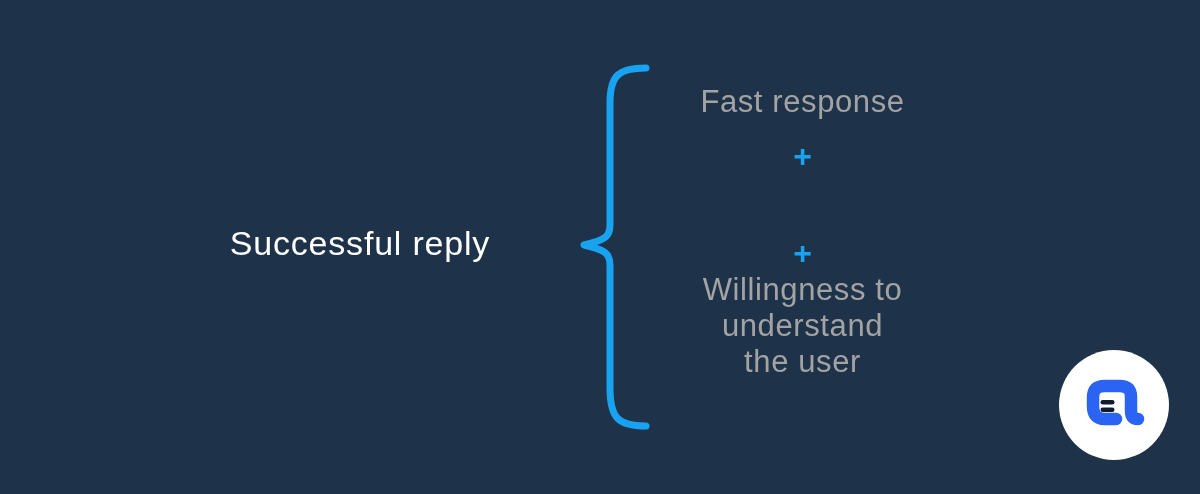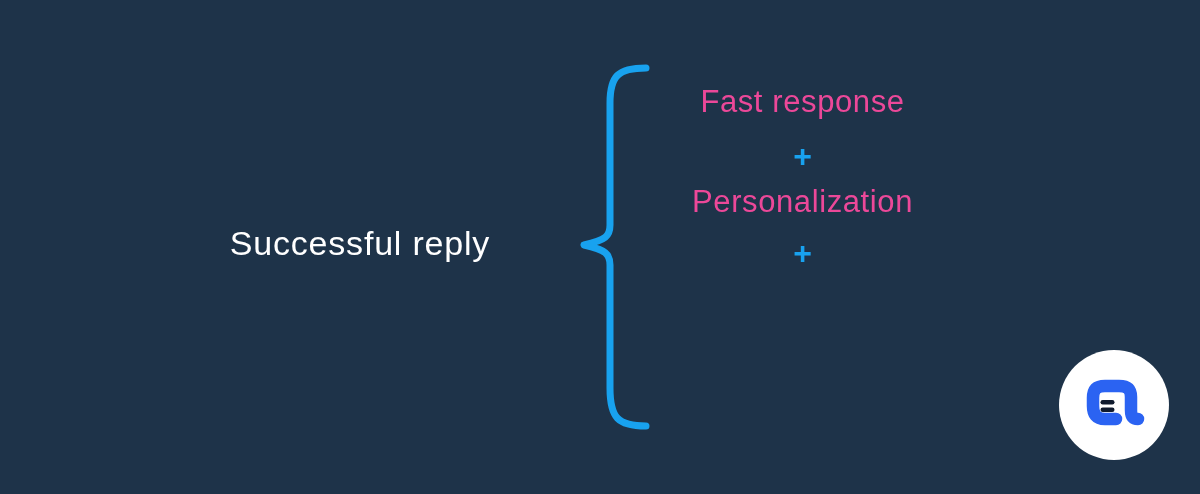--- a/index.html
+++ b/index.html
@@ -38,21 +38,21 @@
     height: 494px;
   }
   .item {
     position: absolute;
     left: 0;
     width: 100%;
     text-align: center;
     font-size: 31px;
     letter-spacing: 0.6px;
     line-height: 36px;
-    color: #ec4899;
+    color: #a3a3a3;
     white-space: pre-line;
   }
   .item-1 { top: 84px; }
   .item-2 { top: 184px; }
   .item-3 { top: 272px; }
   .plus {
     position: absolute;
     left: 0;
     width: 100%;
     text-align: center;
@@ -86,24 +86,26 @@
              C 36 195 40 199 40 210
              L 40 333
              C 40 363 48 371 76 371" fill="none" stroke="#18a2ef" stroke-width="7" stroke-linecap="round" stroke-linejoin="round"></path>
   </svg>
 
   <div class="right-col">
     <div class="item item-1">Fast response</div>
 
     <div class="plus plus-1">+</div>
 
-    <div class="item item-2">Personalization</div>
 
     <div class="plus plus-2">+</div>
 
+    <div class="item item-3">Willingness to
+understand
+the user</div>
   </div>
 
   <svg class="logo" viewBox="0 0 110 110" aria-hidden="true">
     <circle cx="55" cy="55" r="55" fill="#ffffff"></circle>
     <path d="M 57 69
              L 46 69
              C 37 69 34 64 34 56
              L 34 48
              C 34 40 37 36 46 36
              L 60 36

